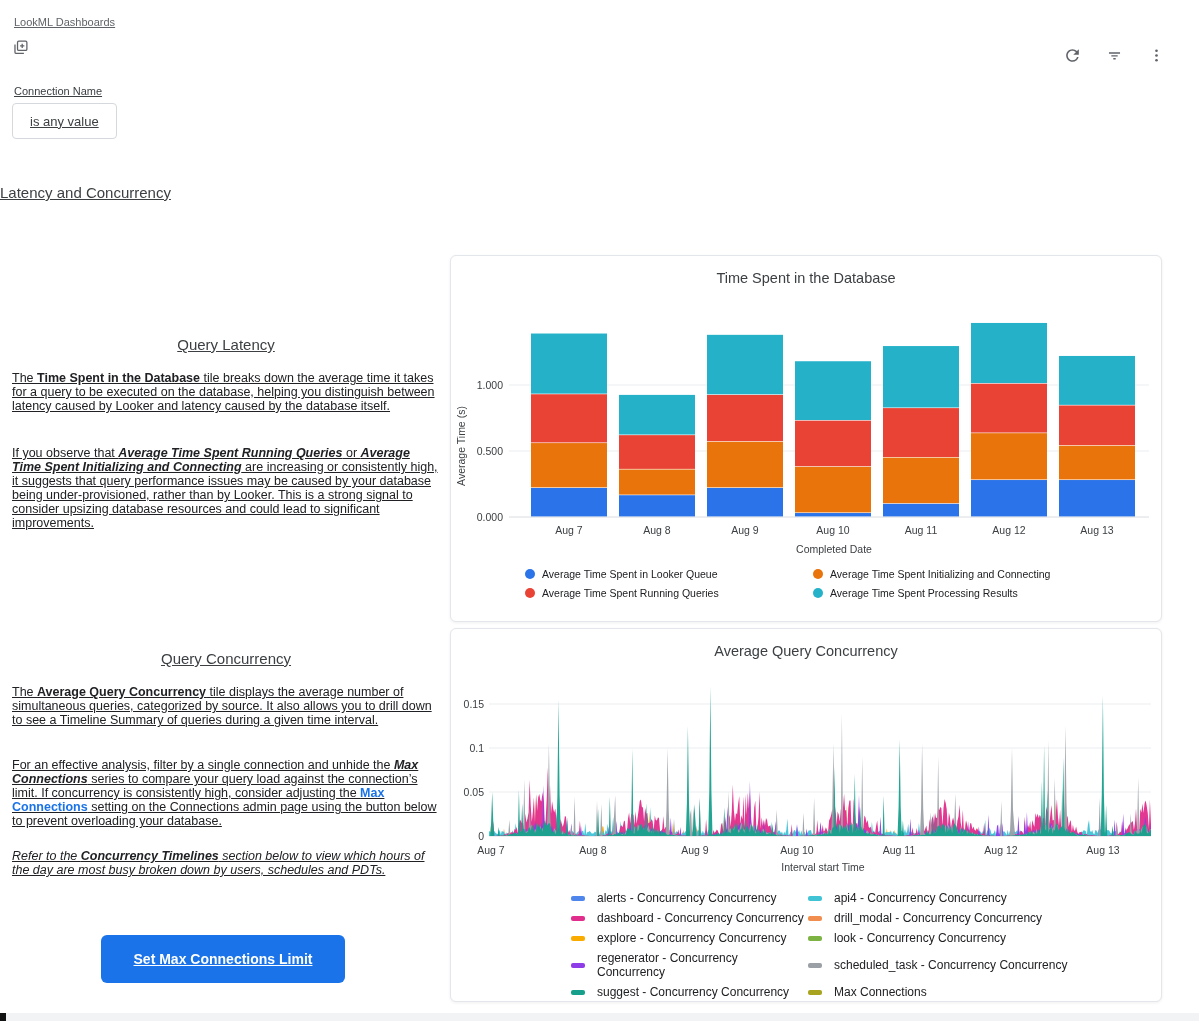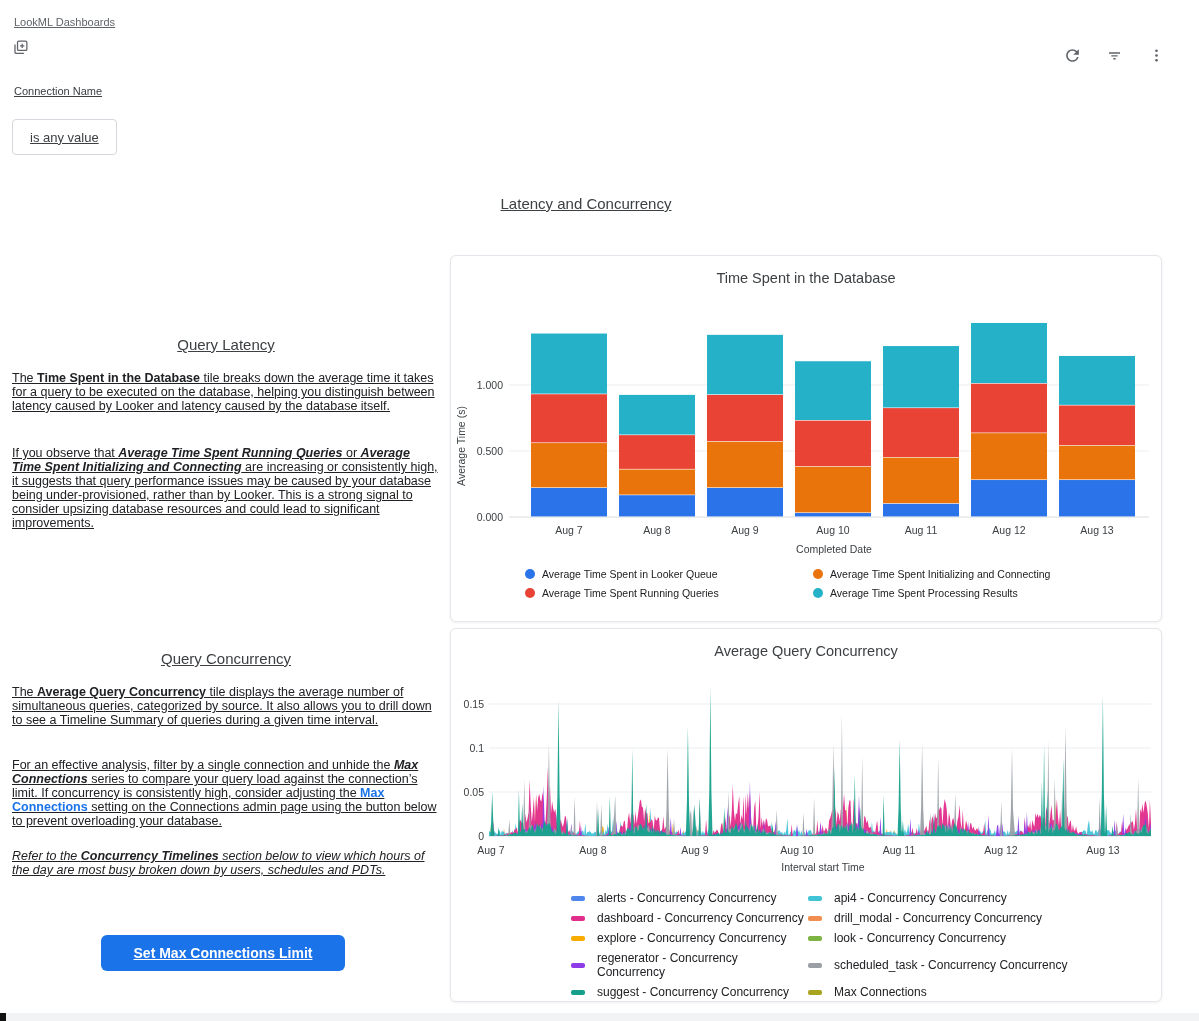--- a/index.html
+++ b/index.html
@@ -8,27 +8,27 @@
   .abs{position:absolute;text-decoration:underline;}
   
   .breadcrumb{left:14px;top:16px;font-size:11px;color:#5f6368;}
   .page-title{left:12px;top:34px;font-size:22px;color:#202124;font-weight:400;display:flex;align-items:center;gap:8px;}
   .title-icon{margin-top:2px;}
   .hdr-icons{right:30px;top:42px;display:flex;gap:16px;align-items:center;}
   .icon-btn{width:26px;height:26px;display:flex;align-items:center;justify-content:center;border-radius:50%;cursor:pointer;}
   
   .filter-label{left:14px;top:85px;font-size:11px;color:#3c4043;}
   .filter-box{left:12px;top:103px;height:34px;display:inline-flex;align-items:center;
-      padding:0 17px;border:1px solid #d5d8dc;border-radius:4px;font-size:13px;color:#3c4043;background:#fff;cursor:pointer;margin-top:16px;}
-  
-  .section-title{left:0;top:195px;width:1172px;text-align:center;font-size:15px;color:#3c4043;}
+      padding:0 17px;border:1px solid #d5d8dc;border-radius:4px;font-size:13px;color:#3c4043;background:#fff;cursor:pointer;}
+  
+  .section-title{left:0;top:184px;width:1172px;text-align:left;font-size:15px;color:#3c4043;}
   
   .col-heading{left:12px;width:428px;text-align:center;font-size:15px;color:#3c4043;}
   .body-p{left:12px;width:430px;font-size:12.5px;line-height:14px;color:#202124;}
-  .cta-btn{left:101px;top:935px;width:244px;height:36px;background:#1a73e8;color:#fff;border:none;
+  .cta-btn{left:101px;top:935px;width:244px;height:48px;background:#1a73e8;color:#fff;border:none;
       border-radius:6px;font-size:14px;font-weight:700;font-family:"Liberation Sans",sans-serif;cursor:pointer;}
   
   .tile{background:#fff;border:1px solid #e3e6ea;border-radius:6px;box-shadow:0 1px 3px rgba(60,64,67,.08);}
   #tile1{left:450px;top:255px;width:710px;height:365px;}
   #tile2{left:450px;top:628px;width:710px;height:372px;}
   .tile-title{position:absolute;left:0;top:14px;width:100%;text-align:center;font-size:14.5px;color:#3c4043;}
   .chart-svg{position:absolute;left:0;}
   
   .legend1{position:absolute;left:74px;top:312px;display:grid;grid-template-columns:288px auto;row-gap:7px;}
   .legend1 .li{display:flex;align-items:center;gap:7px;font-size:10.5px;color:#202124;cursor:pointer;}

